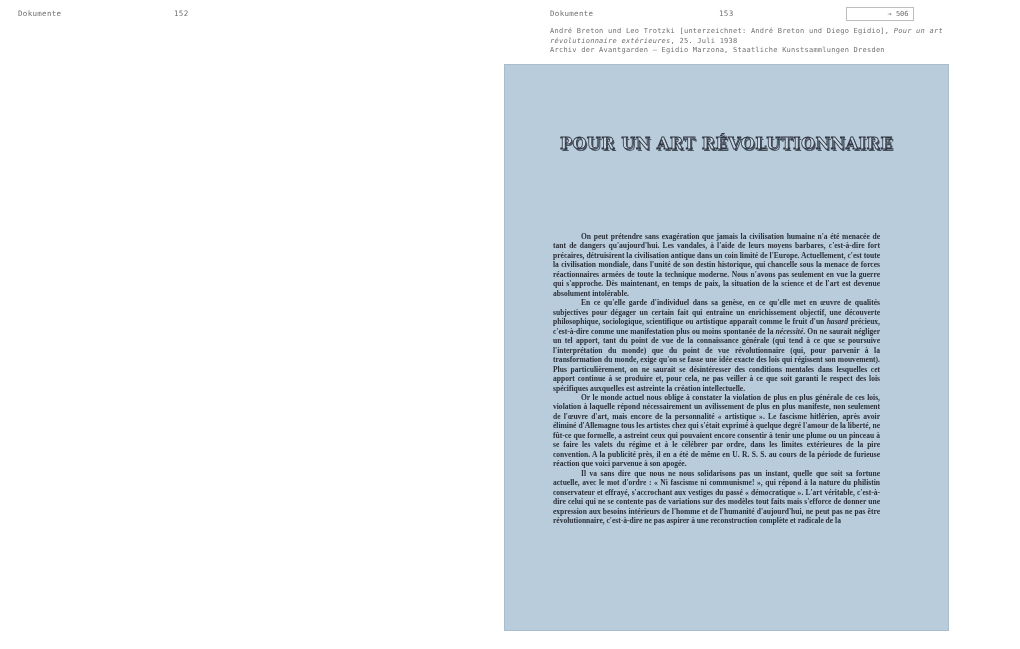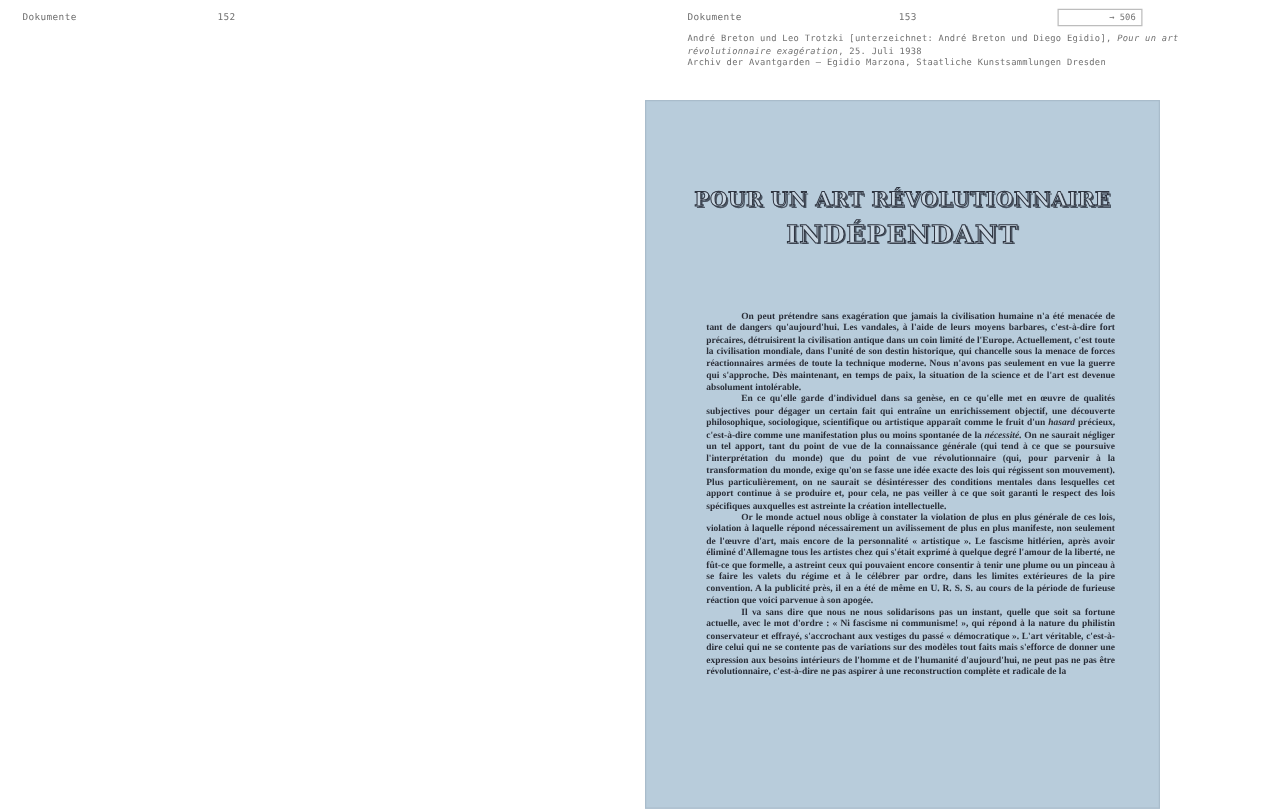--- a/index.html
+++ b/index.html
@@ -11,24 +11,23 @@
   .ref-box {
     position: absolute; left: 846px; top: 7px; width: 30px; height: 12px;
     border: 1px solid #bdbdbd; font-size: 7px; line-height: 12px; text-align: center; color: #707070; padding-left: 36px;
   }
   .caption {
     position: absolute; left: 550px; top: 27px; width: 400px;
     font-size: 7px; line-height: 9.5px; letter-spacing: 0.25px; color: #707070;
   }
   .caption i { font-style: italic; }
   .scan {
-    position: absolute; left: 516px; top: 64px; width: 412px; height: 567px;
+    position: absolute; left: 504px; top: 64px; width: 445px; height: 567px;
     background: #b8ccdb;
     box-shadow: inset 0 0 0 1px #a9bccb;
-    margin-top: 16px;
   }
   .title {
     position: absolute; left: 0; width: 100%; text-align: center;
     font-family: "DejaVu Serif", serif; font-weight: bold; color: #c8d6e2;
     -webkit-text-stroke: 0.8px #2e3440;
     text-shadow: 1.5px 1.5px 0 #4b5562;
   }
   .title.l1 { top: 70px; font-size: 16px; letter-spacing: 0.5px; }
   .title.l2 { top: 95px; font-size: 20px; letter-spacing: 1px; }
   .body-text {
@@ -47,27 +46,26 @@
   <span class="running" style="left:174px;">152</span>
 </div>
 
 <div>
   <span class="running" style="left:550px;">Dokumente</span>
   <span class="running" style="left:707px;margin-left:12px;">153</span>
   <div class="ref-box">→ 506</div>
 
   <div class="caption">
     <span>André Breton und Leo Trotzki [unterzeichnet: André Breton und Diego Egidio], </span><i>Pour un art</i><br>
-    <i>révolutionnaire exagération</i><span>, 25. Juli 1938</span><br>
+    <i>révolutionnaire extérieures</i><span>, 25. Juli 1938</span><br>
     <span>Archiv der Avantgarden – Egidio Marzona, Staatliche Kunstsammlungen Dresden</span>
   </div>
 
   <div class="scan">
     <div class="title l1">POUR UN ART RÉVOLUTIONNAIRE</div>
-    <div class="title l2">INDÉPENDANT</div>
 
     <div class="body-text">
       <p>On peut prétendre sans exagération que jamais la civilisation humaine n'a été menacée de tant de dangers qu'aujourd'hui. Les vandales, à l'aide de leurs moyens barbares, c'est-à-dire fort précaires, détruisirent la civilisation antique dans un coin limité de l'Europe. Actuellement, c'est toute la civilisation mondiale, dans l'unité de son destin historique, qui chancelle sous la menace de forces réactionnaires armées de toute la technique moderne. Nous n'avons pas seulement en vue la guerre qui s'approche. Dès maintenant, en temps de paix, la situation de la science et de l'art est devenue absolument intolérable.</p>
       <p><span>En ce qu'elle garde d'individuel dans sa genèse, en ce qu'elle met en œuvre de qualités subjectives pour dégager un certain fait qui entraîne un enrichissement objectif, une découverte philosophique, sociologique, scientifique ou artistique apparaît comme le fruit d'un </span><i>hasard</i><span> précieux, c'est-à-dire comme une manifestation plus ou moins spontanée de la </span><i>nécessité</i><span>. On ne saurait négliger un tel apport, tant du point de vue de la connaissance générale (qui tend à ce que se poursuive l'interprétation du monde) que du point de vue révolutionnaire (qui, pour parvenir à la transformation du monde, exige qu'on se fasse une idée exacte des lois qui régissent son mouvement). Plus particulièrement, on ne saurait se désintéresser des conditions mentales dans lesquelles cet apport continue à se produire et, pour cela, ne pas veiller à ce que soit garanti le respect des lois spécifiques auxquelles est astreinte la création intellectuelle.</span></p>
       <p>Or le monde actuel nous oblige à constater la violation de plus en plus générale de ces lois, violation à laquelle répond nécessairement un avilissement de plus en plus manifeste, non seulement de l'œuvre d'art, mais encore de la personnalité « artistique ». Le fascisme hitlérien, après avoir éliminé d'Allemagne tous les artistes chez qui s'était exprimé à quelque degré l'amour de la liberté, ne fût-ce que formelle, a astreint ceux qui pouvaient encore consentir à tenir une plume ou un pinceau à se faire les valets du régime et à le célébrer par ordre, dans les limites extérieures de la pire convention. A la publicité près, il en a été de même en U. R. S. S. au cours de la période de furieuse réaction que voici parvenue à son apogée.</p>
       <p>Il va sans dire que nous ne nous solidarisons pas un instant, quelle que soit sa fortune actuelle, avec le mot d'ordre : « Ni fascisme ni communisme! », qui répond à la nature du philistin conservateur et effrayé, s'accrochant aux vestiges du passé « démocratique ». L'art véritable, c'est-à-dire celui qui ne se contente pas de variations sur des modèles tout faits mais s'efforce de donner une expression aux besoins intérieurs de l'homme et de l'humanité d'aujourd'hui, ne peut pas ne pas être révolutionnaire, c'est-à-dire ne pas aspirer à une reconstruction complète et radicale de la</p>
     </div>
   </div>
 </div>
 

